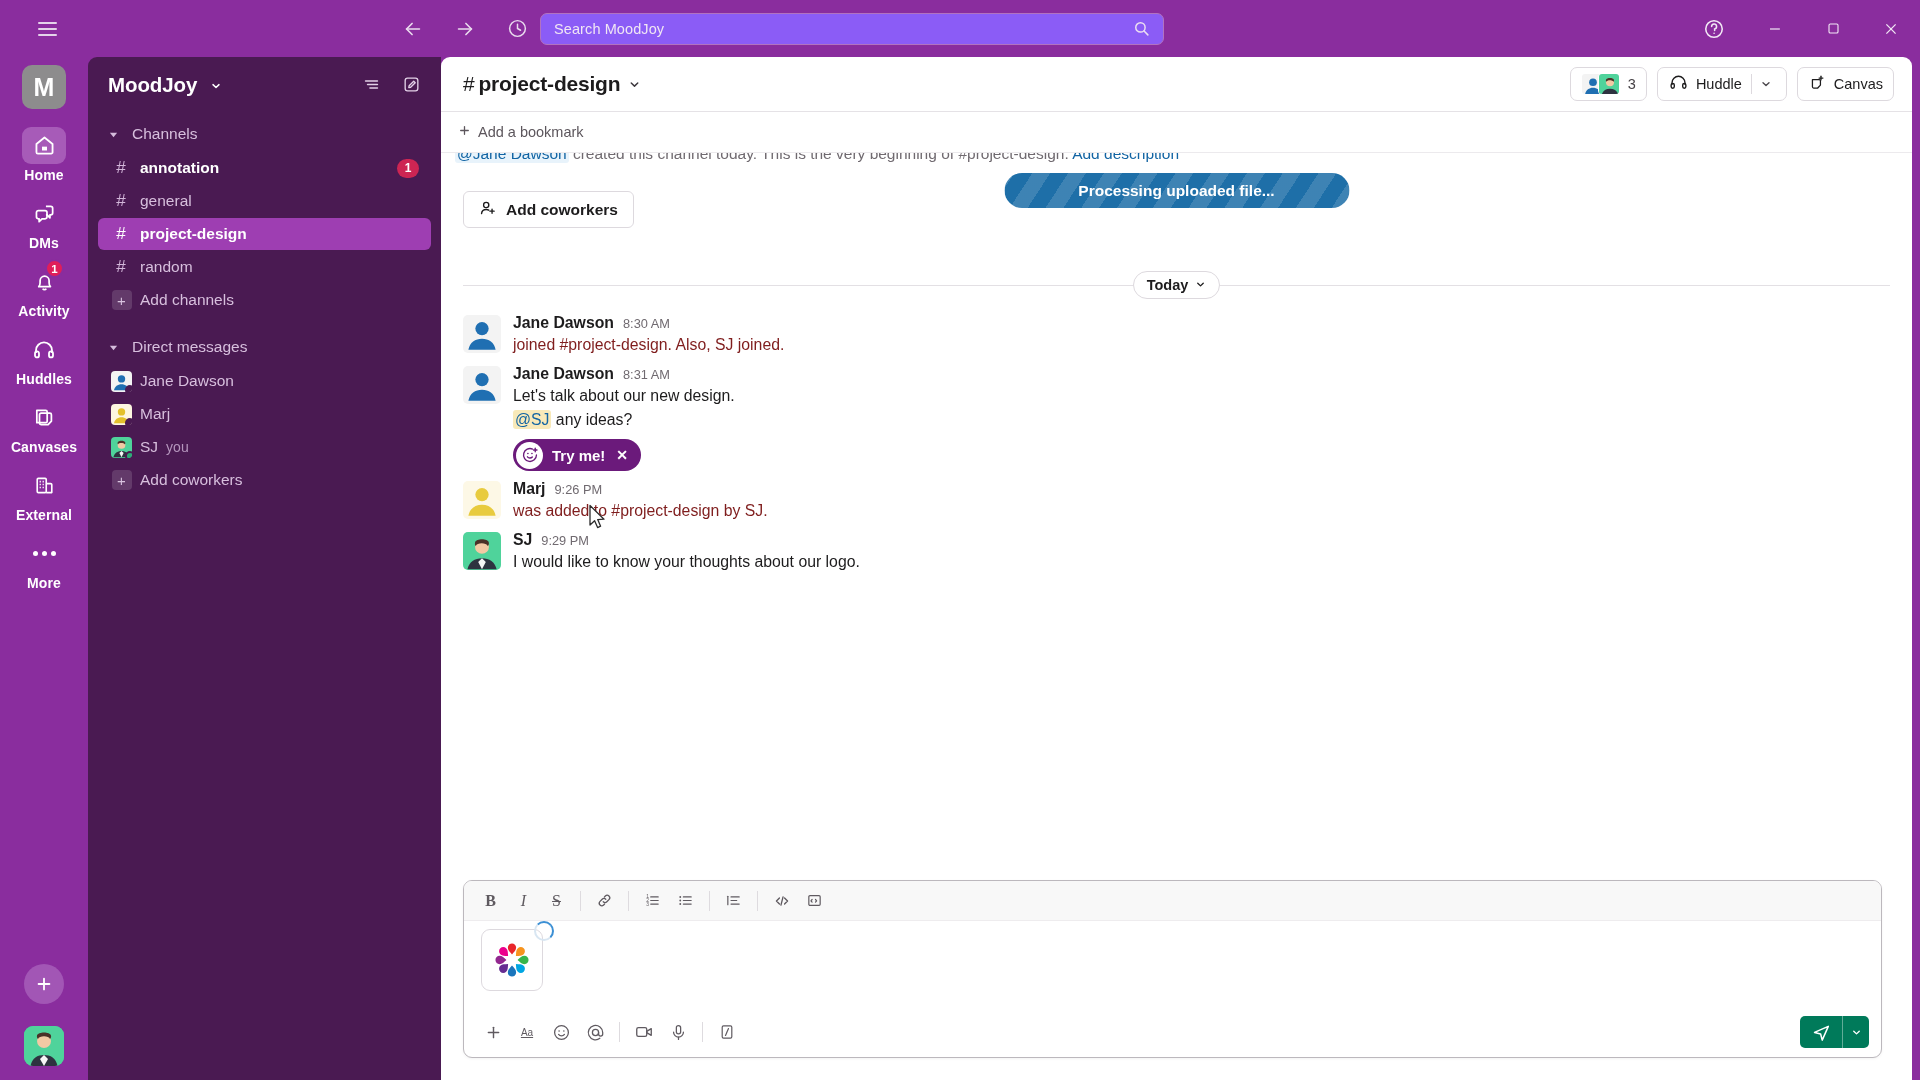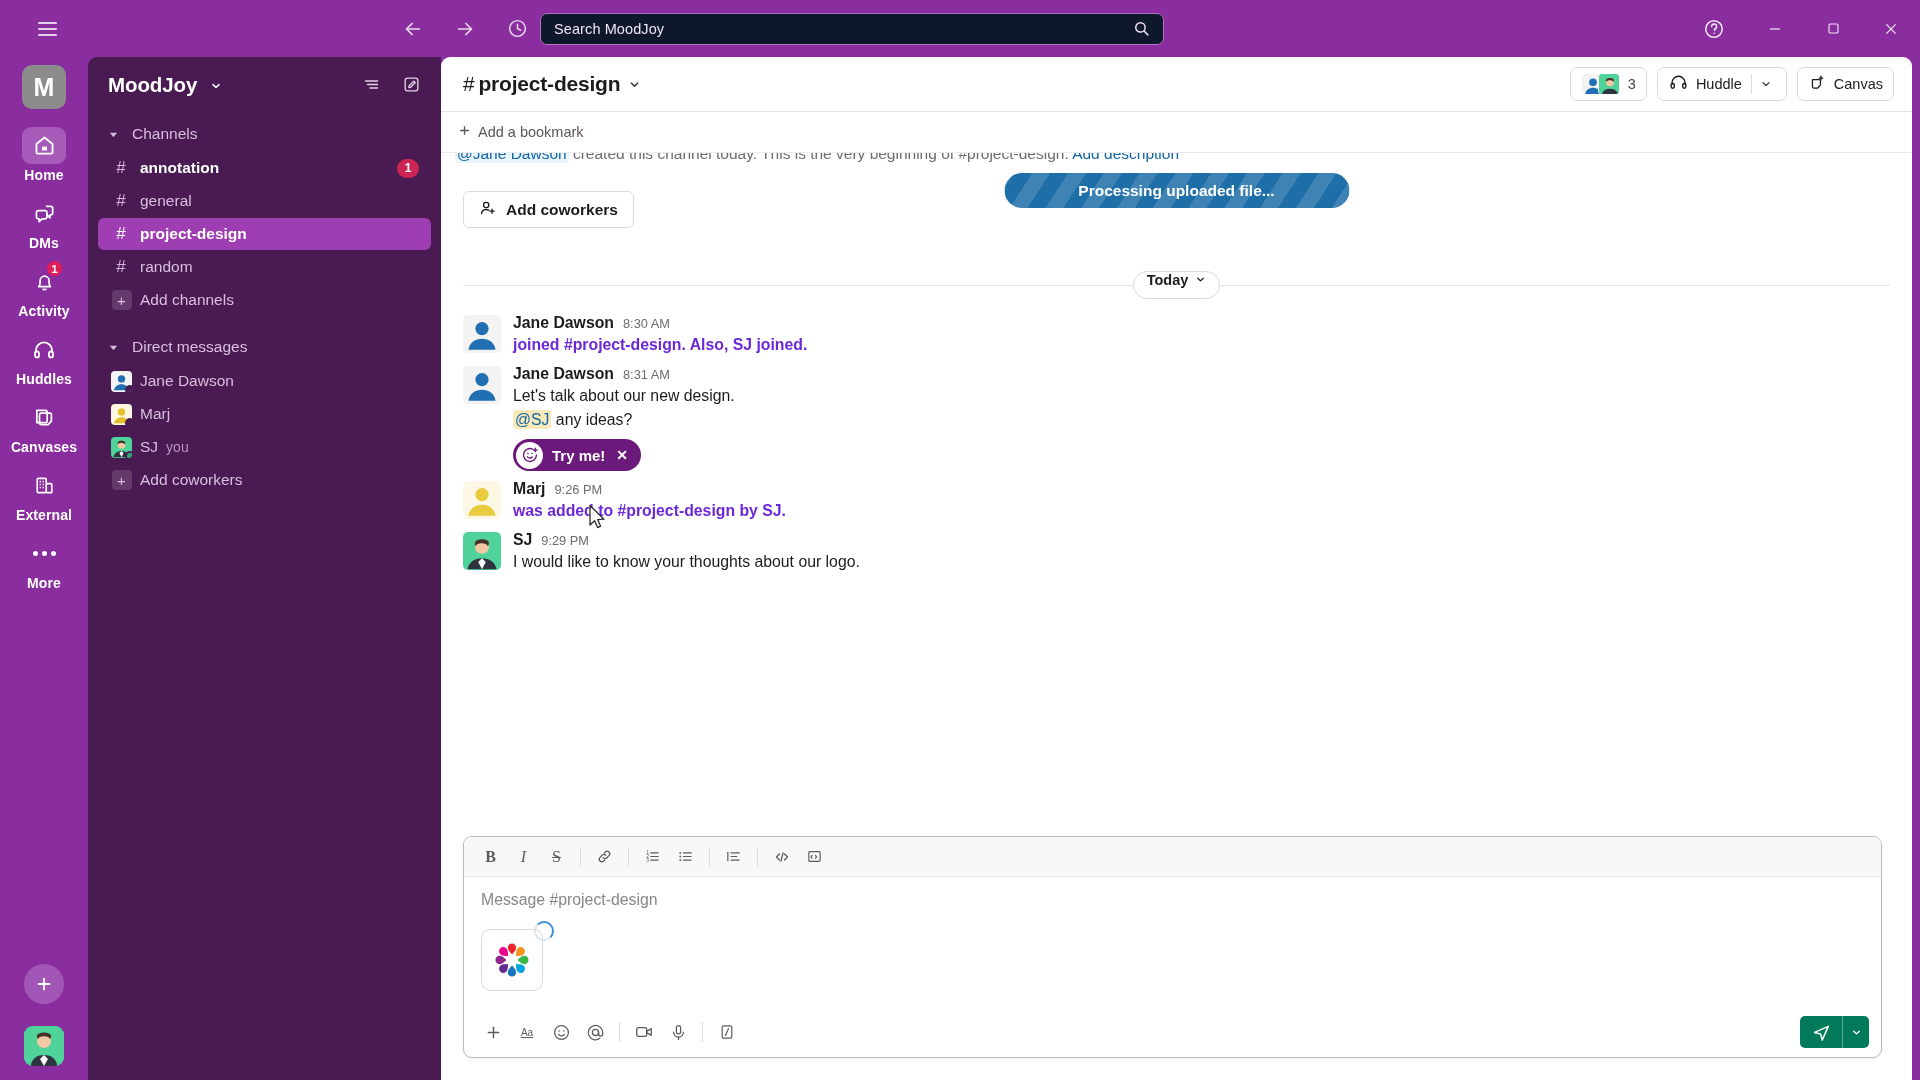--- a/index.html
+++ b/index.html
@@ -44,21 +44,21 @@
   }
   .tb-ico {
     width: 30px; height: 30px;
     display: flex; align-items: center; justify-content: center;
     color: #e9dcee; cursor: pointer;
   }
   .tb-ico svg { display: block; }
   .searchbox {
     position: absolute; left: 540px;
     width: 624px; height: 32px;
-    background: #0f172a;
+    background: #8b5cf6;
     border: 1px solid #b272c0;
     border-radius: 7px;
     display: flex; align-items: center;
     padding: 0 13px;
     cursor: text;
   }
   .searchbox .sb-text {
     flex: 1;
     font-size: 14.5px;
     color: #f0e6f4;
@@ -378,21 +378,21 @@
   }
   .day-divider:before {
     content: ""; position: absolute; left: 22px; right: 22px;
     height: 1px; background: #e3e0e4; top: 50%;
   }
   .day-chip {
     position: relative; z-index: 2;
     height: 28px; padding: 0 13px;
     background: #fff;
     border: 1px solid #ddd9de; border-radius: 15px;
-    display: flex; gap: 7px;
+    display: flex; align-items: center; gap: 7px;
     font-size: 14.5px; font-weight: 700; color: #1d1c1d;
     cursor: pointer;
   }
 
   .msg-list {
     position: absolute;
     top: 155px; left: 0; right: 0; bottom: 0;
     padding: 0 22px;
   }
   .msg {
@@ -407,21 +407,21 @@
   }
   .msg-body { flex: 1; min-width: 0; }
   .msg-head { display: flex; align-items: baseline; gap: 9px; }
   .msg-author {
     font-size: 15.8px; font-weight: 700; color: #1d1c1d; cursor: pointer;
   }
   .msg-time { font-size: 12.8px; color: #706a70; cursor: pointer; }
   .msg-text {
     font-size: 15.8px; color: #1d1c1d; line-height: 1.46; margin-top: 1px;
   }
-  .msg-text.sys { color: #6d28d9; font-weight: bold; }
+  .msg-text.sys { color: #7f1d1d; }
   .msg-sub { }
   .mention-pill {
     background: #f8e9b9; color: #1264a3; border-radius: 3px;
     padding: 1px 2px; font-weight: 400;
   }
 
   .trypill {
     margin-top: 8px;
     display: inline-flex; align-items: center;
     height: 32px;
@@ -1064,23 +1064,20 @@
             </div>
             <div class="fmt-btn">
               <svg width="17" height="17" viewBox="0 0 24 24" fill="none" stroke="currentColor" stroke-width="1.7" stroke-linejoin="round">
                   <rect x="4" y="5" width="16" height="14" rx="1.6"></rect>
                   <path d="M8.6 10.6 7 12.4l1.6 1.8" stroke-linecap="round"></path>
                   <path d="M13.4 10.6 15 12.4l-1.6 1.8" stroke-linecap="round"></path>
                 </svg>
             </div>
           </div>
 
-          <div class="ta-area">
-            <div class="ta-placeholder">Message #project-design</div>
-          </div>
 
           <div class="attach-row">
             <div class="attach-thumb">
               <svg width="46" height="46" viewBox="0 0 100 100">
                 <g>
                   <g transform="rotate(0 50 50)">
                       <path d="M50 14c5 0 9 4 9 9 0 6-4 9-9 15-5-6-9-9-9-15 0-5 4-9 9-9z" fill="#e8262b"></path>
                     </g>
                   <g transform="rotate(45 50 50)">
                       <path d="M50 14c5 0 9 4 9 9 0 6-4 9-9 15-5-6-9-9-9-15 0-5 4-9 9-9z" fill="#f7941e"></path>

